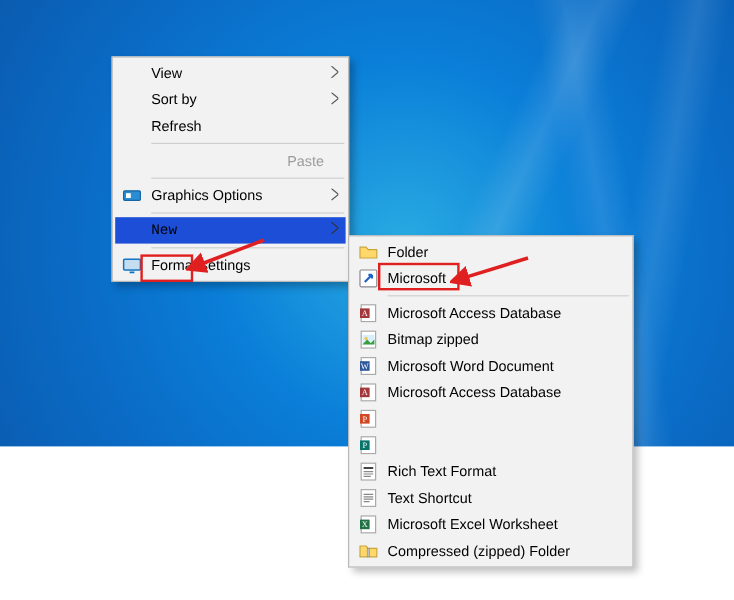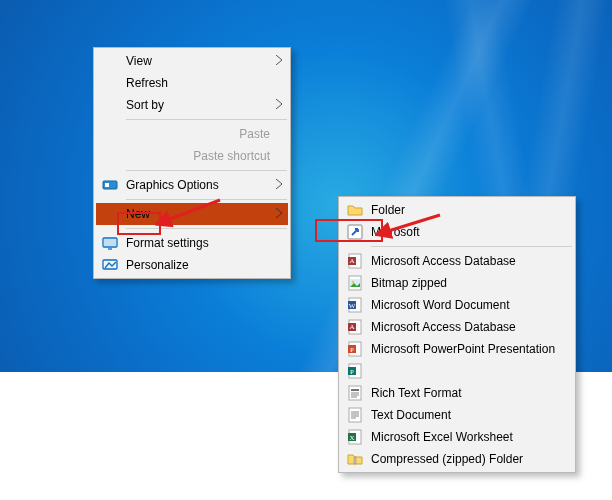--- a/index.html
+++ b/index.html
@@ -40,21 +40,22 @@
   .menu .row {
     position: relative;
     display: flex;
     align-items: center;
     height: 22px;
     padding-left: 30px;
     padding-right: 18px;
     white-space: nowrap;
   }
   .menu .row.hover {
-    background: #c2410c;
+    background: #1d4ed8;
+    font-family: Liberation Mono, monospace;
   }
   .menu .row.disabled {
     color: #9c9c9c;
     justify-content: flex-end;
   }
   .menu .sep {
     height: 1px;
     background: #d0d0d0;
     margin: 3px 1px 3px 30px;
   }
@@ -96,36 +97,33 @@
 <div class="menu" style="left:93px; top:47px; width:192px;">
   <div class="row">
     <span>View</span>
     <span class="arrow">
       <svg width="6" height="10" viewBox="0 0 6 10">
             <path d="M0 0 L6 5 L0 10" fill="none" stroke="#555" stroke-width="1"></path>
           </svg>
     </span>
   </div>
   <div class="row">
-    <span>Refresh</span>
-  </div>
-  <div class="row">
     <span>Sort by</span>
     <span class="arrow">
       <svg width="6" height="10" viewBox="0 0 6 10">
             <path d="M0 0 L6 5 L0 10" fill="none" stroke="#555" stroke-width="1"></path>
           </svg>
     </span>
   </div>
+  <div class="row">
+    <span>Refresh</span>
+  </div>
   <div class="sep"></div>
   <div class="row disabled">
     <span>Paste</span>
-  </div>
-  <div class="row disabled">
-    <span>Paste shortcut</span>
   </div>
   <div class="sep"></div>
   <div class="row">
     <span class="ico">
       <svg width="16" height="16">
             <rect x="1" y="4" width="14" height="8" rx="1" fill="#2a8dd4" stroke="#1565a3"></rect>
             <rect x="3" y="6" width="4" height="4" fill="#fff"></rect>
           </svg>
     </span>
     <span>Graphics Options</span>
@@ -148,32 +146,23 @@
   <div class="row">
     <span class="ico">
       <svg width="16" height="16">
             <rect x="1" y="3" width="14" height="9" rx="1" fill="none" stroke="#0b6fc2" stroke-width="1.3"></rect>
             <rect x="1" y="3" width="14" height="9" fill="#3aa0e8" opacity="0.25"></rect>
             <line x1="6" y1="14" x2="10" y2="14" stroke="#0b6fc2" stroke-width="1.3"></line>
           </svg>
     </span>
     <span>Format settings</span>
   </div>
-  <div class="row">
-    <span class="ico">
-      <svg width="16" height="16">
-            <rect x="1" y="3" width="14" height="9" rx="1" fill="none" stroke="#0b6fc2" stroke-width="1.3"></rect>
-            <path d="M3 11 L7 6 L10 9 L14 5" fill="none" stroke="#0b6fc2" stroke-width="1.3"></path>
-          </svg>
-    </span>
-    <span>Personalize</span>
-  </div>
-</div>
-
-<div class="menu" style="left:290px; top:196px; width:232px;margin-left:48px;">
+</div>
+
+<div class="menu" style="left:290px; top:196px; width:232px;">
   <div class="row">
     <span class="ico">
       <svg width="16" height="16">
             <path d="M1 4 L6 4 L8 6 L15 6 L15 13 L1 13 Z" fill="#ffd86b" stroke="#caa63a"></path>
           </svg>
     </span>
     <span>Folder</span>
   </div>
   <div class="row">
     <span class="ico">
@@ -227,21 +216,20 @@
     <span>Microsoft Access Database</span>
   </div>
   <div class="row">
     <span class="ico">
       <svg width="16" height="16">
             <rect x="2" y="1" width="12" height="14" fill="#fff" stroke="#aaa"></rect>
             <rect x="1" y="4" width="8" height="8" fill="#d24726"></rect>
             <text x="5" y="10.5" font-size="7" fill="#fff" text-anchor="middle" font-family="Segoe UI">P</text>
           </svg>
     </span>
-    <span>Microsoft PowerPoint Presentation</span>
   </div>
   <div class="row">
     <span class="ico">
       <svg width="16" height="16">
             <rect x="2" y="1" width="12" height="14" fill="#fff" stroke="#aaa"></rect>
             <rect x="1" y="4" width="8" height="8" fill="#077568"></rect>
             <text x="5" y="10.5" font-size="7" fill="#fff" text-anchor="middle" font-family="Segoe UI">P</text>
           </svg>
     </span>
   </div>
@@ -260,21 +248,21 @@
   <div class="row">
     <span class="ico">
       <svg width="16" height="16">
             <rect x="2" y="1" width="12" height="14" fill="#fff" stroke="#aaa"></rect>
             <line x1="4" y1="5" x2="12" y2="5" stroke="#888"></line>
             <line x1="4" y1="7" x2="12" y2="7" stroke="#888"></line>
             <line x1="4" y1="9" x2="12" y2="9" stroke="#888"></line>
             <line x1="4" y1="11" x2="9" y2="11" stroke="#888"></line>
           </svg>
     </span>
-    <span>Text Document</span>
+    <span>Text Shortcut</span>
   </div>
   <div class="row">
     <span class="ico">
       <svg width="16" height="16">
             <rect x="2" y="1" width="12" height="14" fill="#fff" stroke="#aaa"></rect>
             <rect x="1" y="4" width="8" height="8" fill="#217346"></rect>
             <text x="5" y="10.5" font-size="7" fill="#fff" text-anchor="middle" font-family="Segoe UI">X</text>
           </svg>
     </span>
     <span>Microsoft Excel Worksheet</span>

